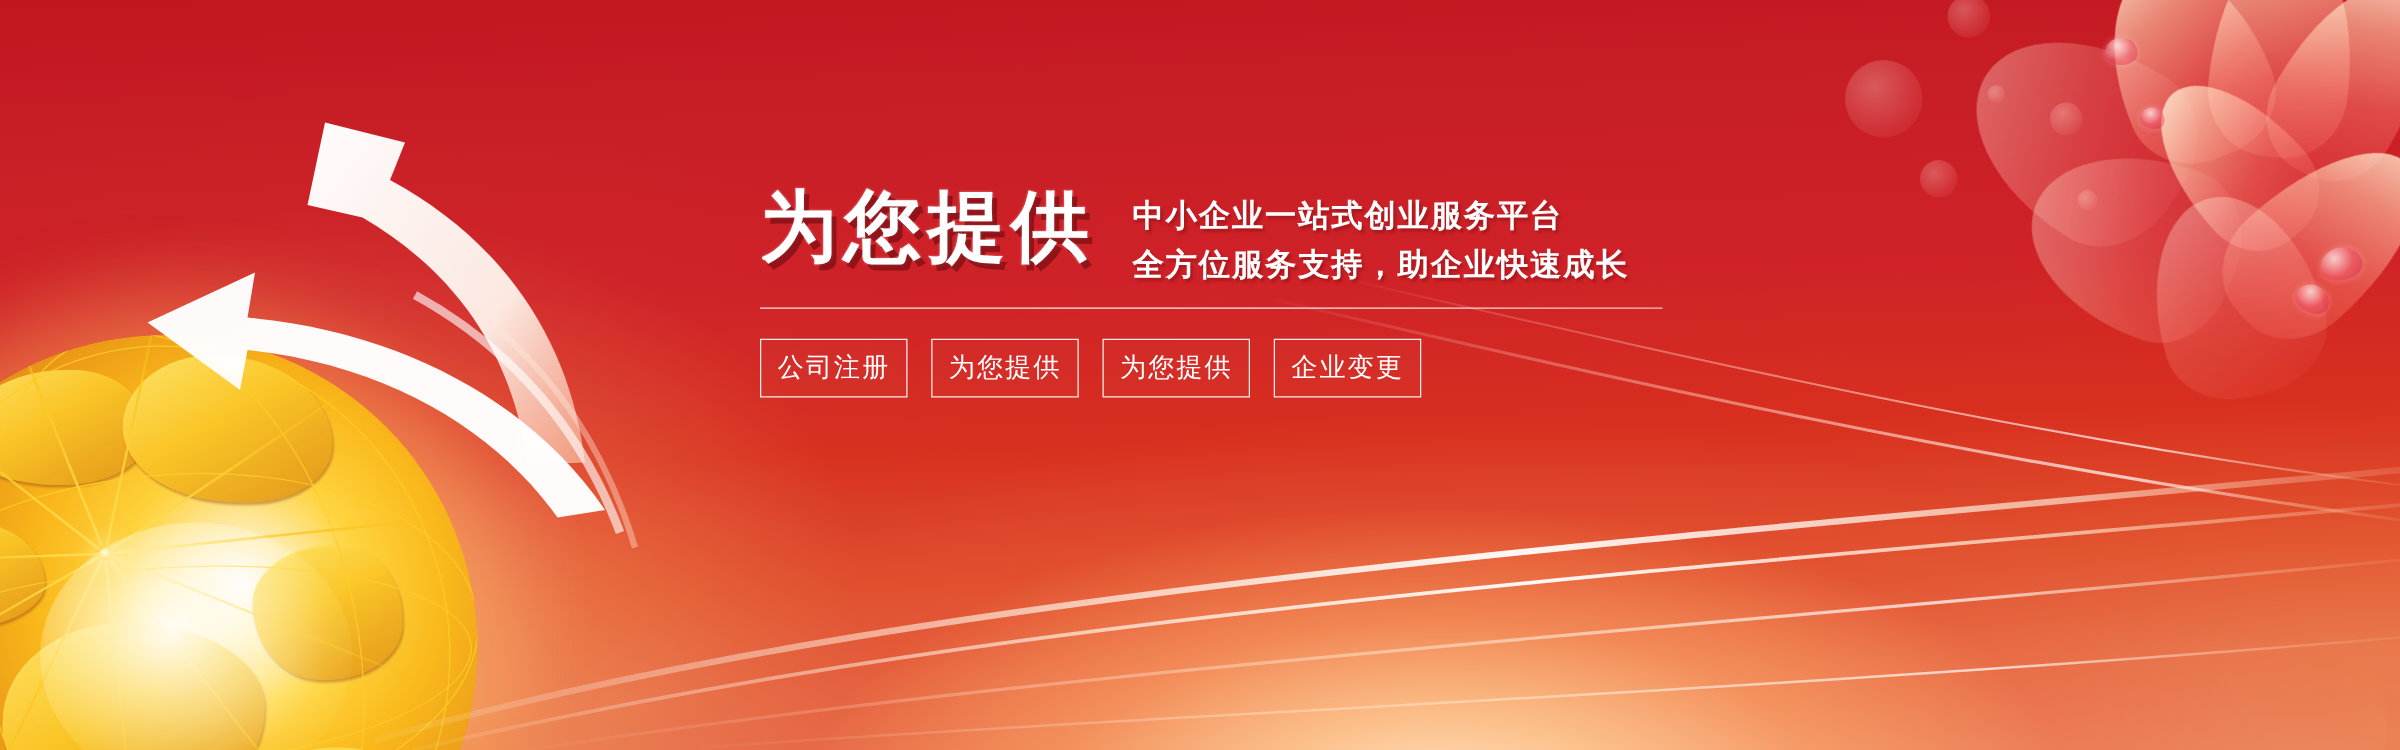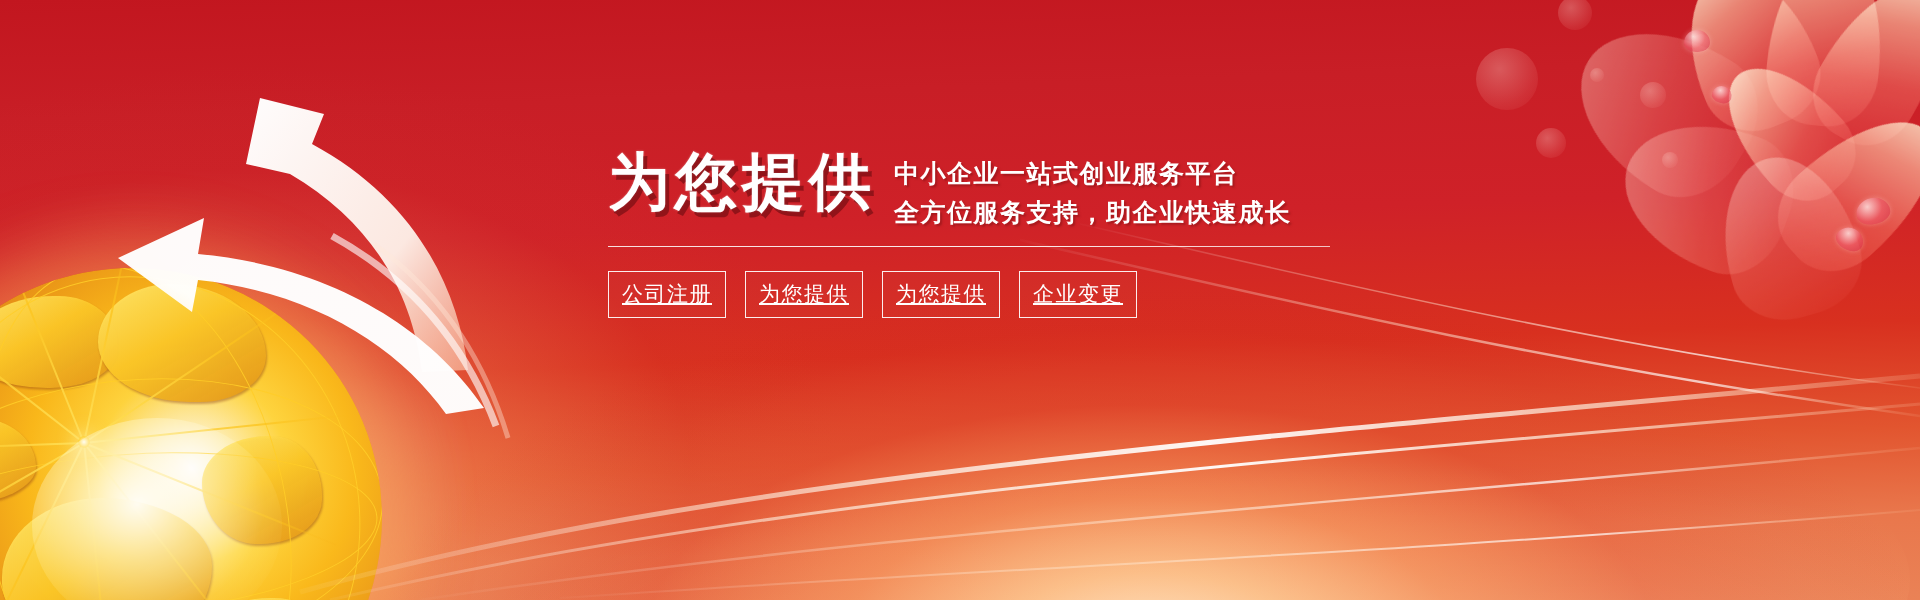--- a/index.html
+++ b/index.html
@@ -154,21 +154,21 @@
   .headline {
     font-size:62px;
     font-weight:bold;
     color:#ffffff;
     letter-spacing:5px;
     line-height:1.04;
     text-shadow:4px 5px 0 rgba(108,12,16,0.62), 0 0 2px rgba(255,255,255,0.5);
     white-space:nowrap;
   }
   .subcol {
-    margin-left:18px;
+    margin-left:30px;
     padding-top:4px;
   }
   .subline {
     font-size:25px;
     font-weight:bold;
     color:#ffffff;
     letter-spacing:1.5px;
     line-height:1.55;
     white-space:nowrap;
     text-shadow:2px 2px 2px rgba(128,18,20,0.50);
@@ -190,21 +190,20 @@
     min-width:118px;
     padding:8px 12px 9px;
     border:1.6px solid rgba(255,255,255,0.92);
     color:#ffffff;
     font-size:21px;
     letter-spacing:1.5px;
     text-align:center;
     white-space:nowrap;
     background:rgba(255,255,255,0.02);
     cursor:pointer;
-    text-decoration:underline;
   }
 </style>
 </head>
 <body>
 
 <div id="banner">
 
   <div class="flower-wrap">
     <div class="petal" style="left:250px; top:10px; width:120px; height:160px; transform:rotate(-22deg);"></div>
     <div class="petal" style="left:330px; top:-10px; width:112px; height:176px; transform:rotate(6deg);"></div>

